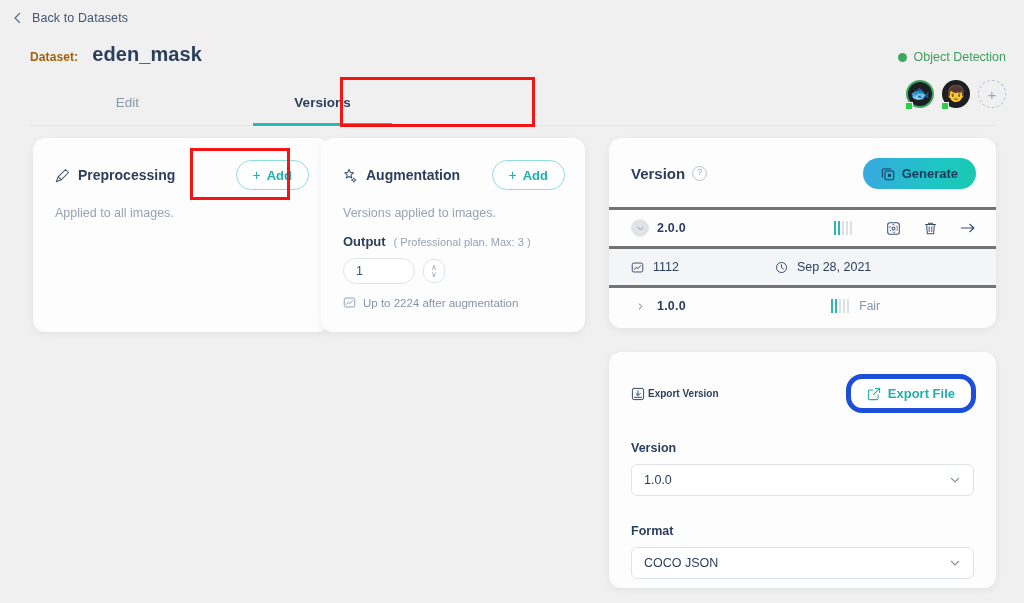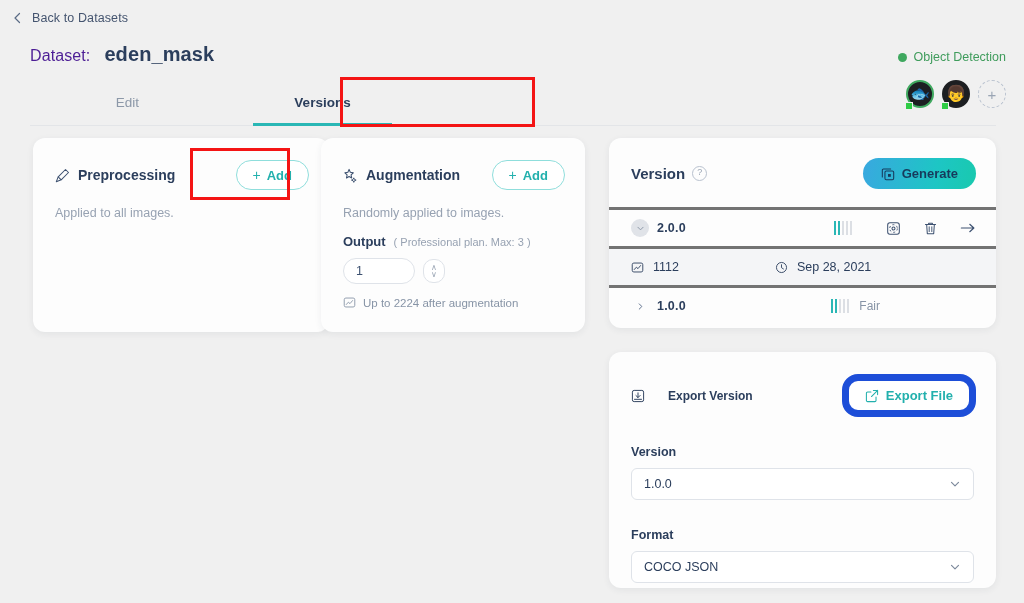--- a/index.html
+++ b/index.html
@@ -36,21 +36,21 @@
     margin-left: 6px;
     letter-spacing: .1px;
   }
 
   
   .title-row {
     position: absolute; left: 30px; top: 43px;
     display: flex; align-items: baseline; gap: 14px;
   }
   .title-label {
-    font-size: 16px; font-weight: normal; color: #4c1d95;
+    font-size: 12px; font-weight: bold; color: #a16207;
     letter-spacing: .1px;
   }
   .title-value {
     font-size: 20px; font-weight: bold; color: #2b3e5c;
     letter-spacing: .1px;
   }
 
   
   .task-badge {
     position: absolute; right: 18px; top: 50px;
@@ -263,25 +263,25 @@
   .sub-left { display: flex; align-items: center; gap: 9px; }
   .sub-mid { display: flex; align-items: center; gap: 9px; margin-left: 96px; }
   .quality-label { font-size: 12px; color: #8794a6; margin-left: 10px; }
 
   
   .exp-head {
     display: flex; align-items: center; justify-content: space-between;
     padding: 22px 20px 0 22px;
   }
   .exp-title {
-    display: flex; align-items: center; gap: 23px;
-    font-size: 12px; font-weight: bold; color: #2b3e5c;
+    display: flex; align-items: center; gap: 3px;
+    font-size: 10px; font-weight: bold; color: #2b3e5c;
   }
   .btn-export {
-    border: 7px solid #1d4ed8; color: #22b0ad; background: #fff;
+    border: 5px solid #1d4ed8; color: #22b0ad; background: #fff;
     border-radius: 16px; font-size: 13px; font-weight: bold;
     padding: 7px 16px;
     display: inline-flex; align-items: center; gap: 7px;
     cursor: pointer;
     font-family: "Liberation Sans", sans-serif;
   }
   .field-label {
     padding: 0 22px; margin-top: 28px;
     font-size: 12.5px; font-weight: bold; color: #2b3e5c;
   }
@@ -369,21 +369,21 @@
               <path d="M11.5 10.5 L12.2 12.2 L14 12.9 L12.2 13.6 L11.5 15.3 L10.8 13.6 L9 12.9 L10.8 12.2 Z" fill="none" stroke="currentColor" stroke-width="1"></path>
             </svg>
         </span>
         <span>Augmentation</span>
       </div>
       <button class="btn-add">
         <span class="plus">+</span>
         <span>Add</span>
       </button>
     </div>
-    <div class="card-note">Randomly applied to images.</div>
+    <div class="card-note">Versions applied to images.</div>
     <div class="aug-output-row">
       <span class="aug-output-label">Output</span>
       <span class="aug-output-hint">( Professional plan. Max: 3 )</span>
     </div>
     <div class="aug-input-row">
       <input class="num-input" type="text" value="1" style="">
       <span class="stepper">
         <span>∧</span>
         <span>∨</span>
       </span>

